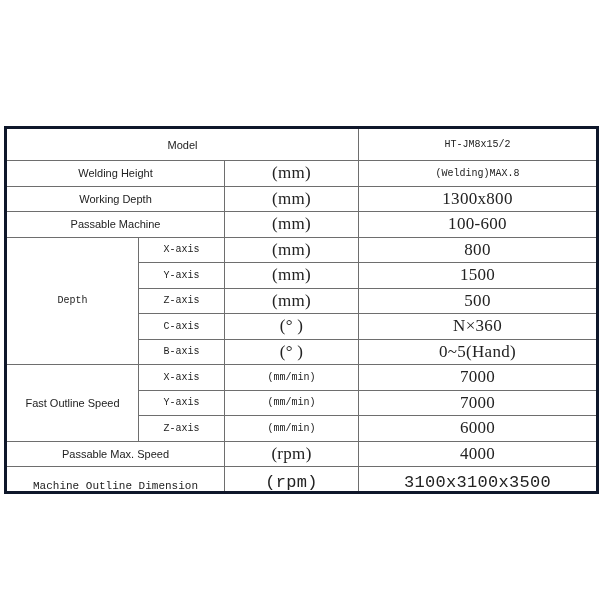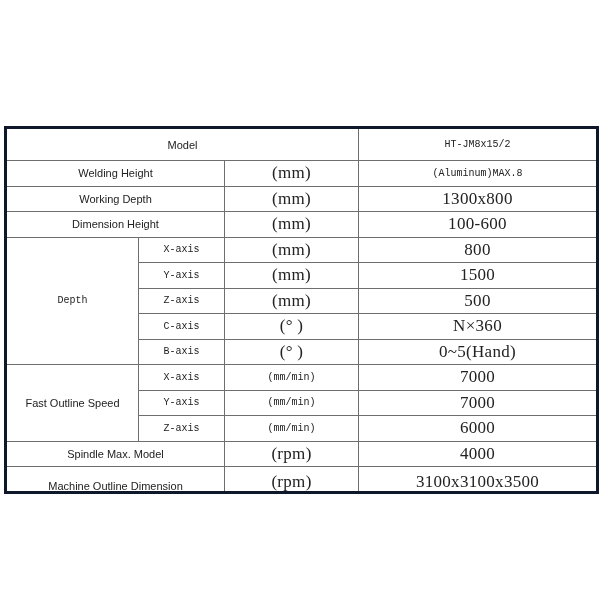--- a/index.html
+++ b/index.html
@@ -49,21 +49,21 @@
       letter-spacing: 0.3px;
     }
     .monotype {
       font-family: Liberation Mono, monospace;
       font-size: 10px;
       color: #333333;
     }
     .faded { color: #9a9a9a; }
     .r-model td { height: 31px; }
     .r-std td { height: 24.5px; }
-    .r-last td { height: 24px; vertical-align: bottom; padding-bottom: 0px; }
+    .r-last td { height: 24px; vertical-align: bottom; padding-bottom: 0px; font-family: Liberation Mono, monospace; }
     .r-last td span { display: inline-block; transform: translateY(1px); }
   </style>
 </head>
 <body>
 
 <table class="spec-table">
   <colgroup>
     <col style="width:133px">
     <col style="width:86px">
     <col style="width:134px">
@@ -72,31 +72,31 @@
 
   <tbody>
       <tr class="r-model">
     <td colspan="3" class="sans">Model</td>
     <td class="monotype">HT-JM8x15/2</td>
   </tr>
 
   <tr class="r-std">
     <td colspan="2" class="sans">Welding Height</td>
     <td class="mono">(mm)</td>
-    <td class="monotype">(Aluminum)MAX.8</td>
+    <td class="monotype">(Welding)MAX.8</td>
   </tr>
 
   <tr class="r-std">
     <td colspan="2" class="sans">Working Depth</td>
     <td class="mono">(mm)</td>
     <td class="mono">1300x800</td>
   </tr>
 
   <tr class="r-std">
-    <td colspan="2" class="sans">Dimension Height</td>
+    <td colspan="2" class="sans">Passable Machine</td>
     <td class="mono">(mm)</td>
     <td class="mono">100-600</td>
   </tr>
 
   <tr class="r-std">
     <td rowspan="5" class="monotype">Depth</td>
     <td class="monotype">X-axis</td>
     <td class="mono">(mm)</td>
     <td class="mono">800</td>
   </tr>
@@ -132,21 +132,21 @@
     <td class="monotype faded">(mm/min)</td>
     <td class="mono">7000</td>
   </tr>
   <tr class="r-std">
     <td class="monotype">Z-axis</td>
     <td class="monotype">(mm/min)</td>
     <td class="mono">6000</td>
   </tr>
 
   <tr class="r-std">
-    <td colspan="2" class="sans">Spindle Max. Model</td>
+    <td colspan="2" class="sans">Passable Max. Speed</td>
     <td class="mono">(rpm)</td>
     <td class="mono">4000</td>
   </tr>
 
   <tr class="r-last">
     <td colspan="2" class="sans"><span>Machine Outline Dimension</span></td>
     <td class="mono"><span>(rpm)</span></td>
     <td class="mono"><span>3100x3100x3500</span></td>
   </tr>
 </tbody>

